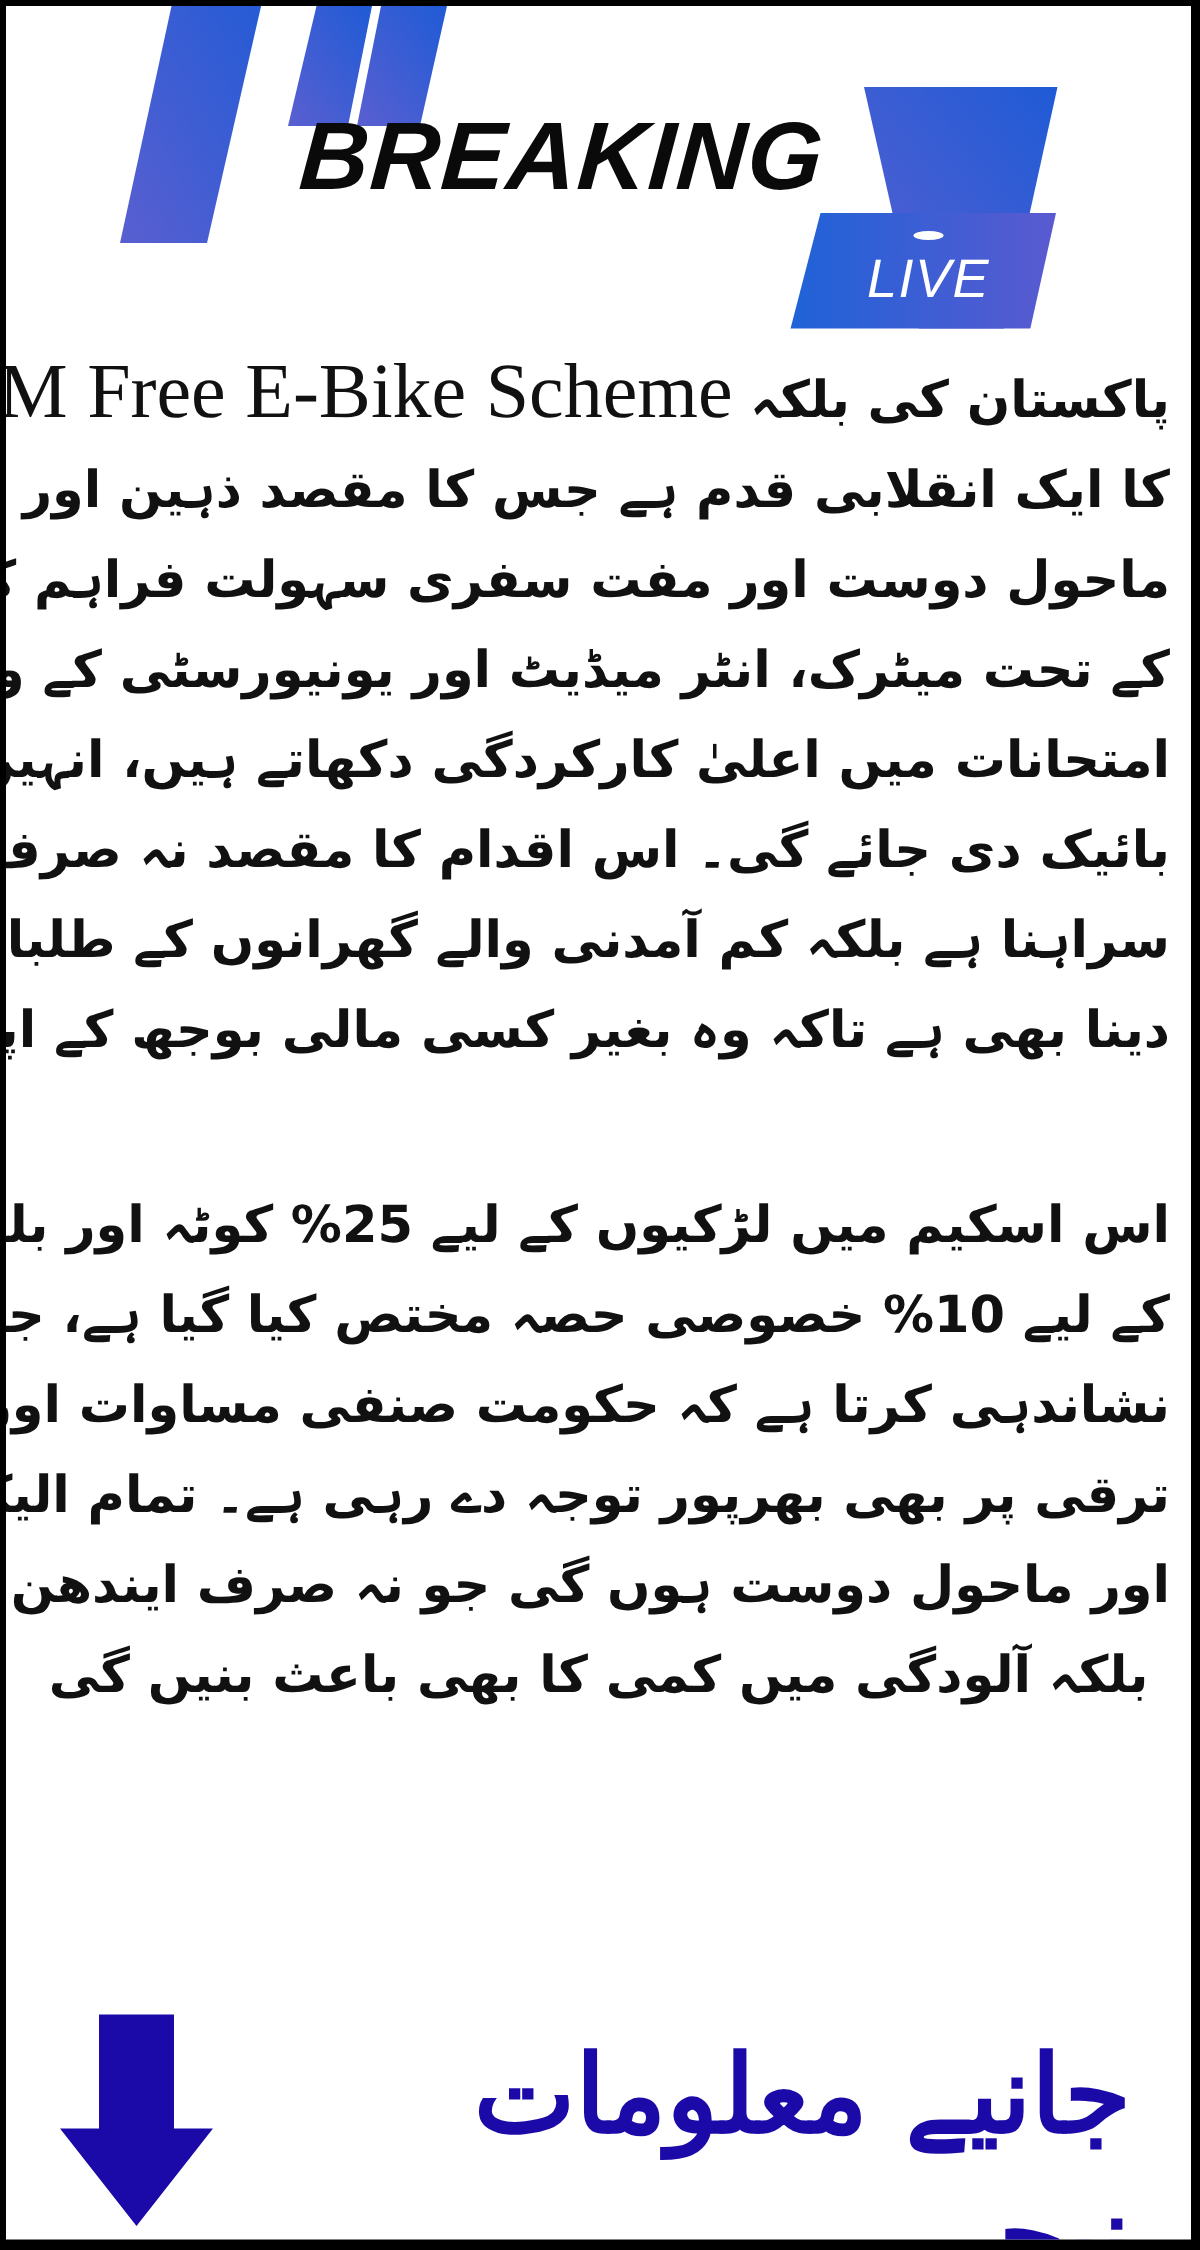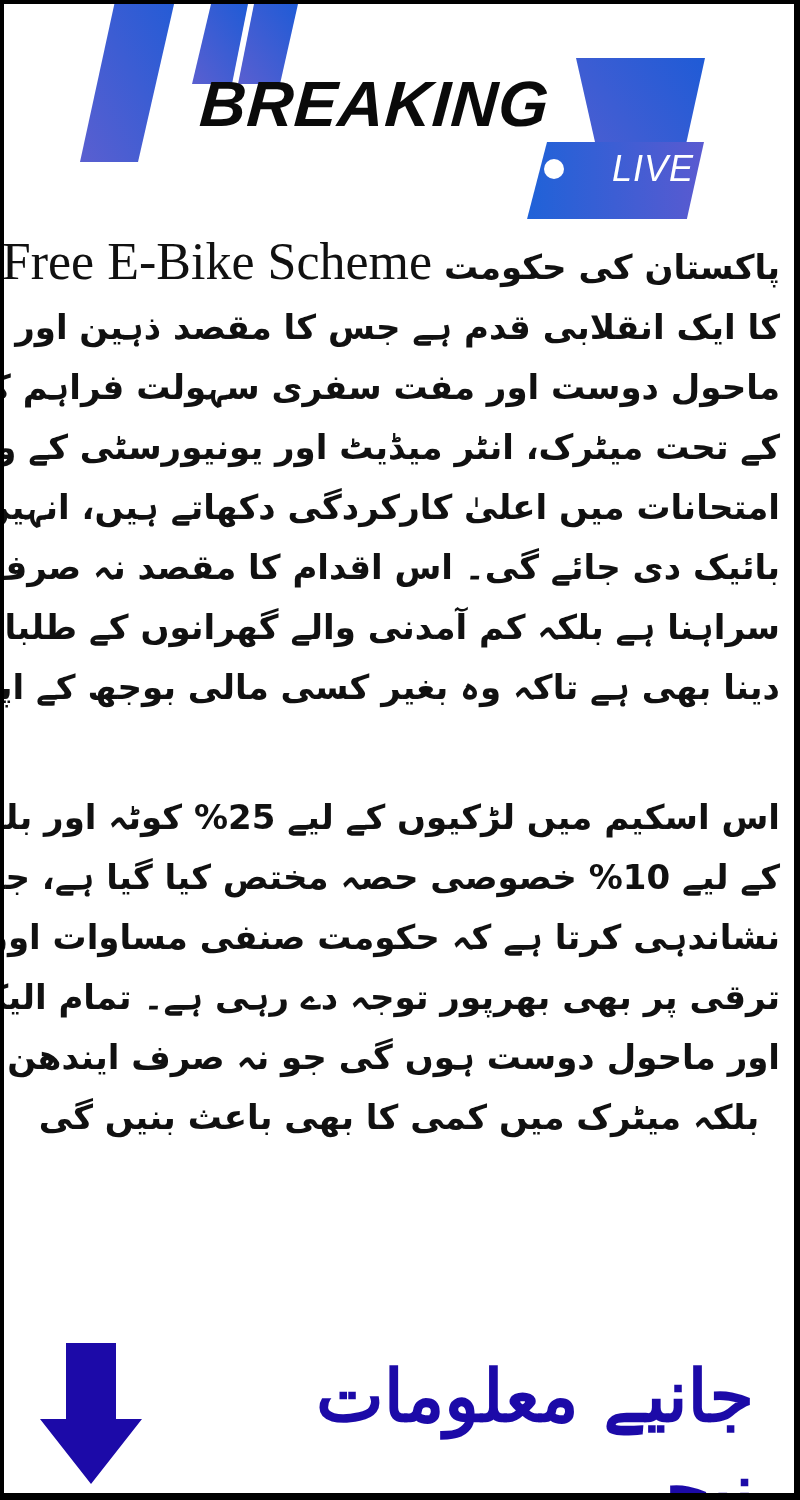--- a/index.html
+++ b/index.html
@@ -12,22 +12,22 @@
     .banner { position: absolute; left: 0; top: 0; width: 790px; height: 215px; }
     .banner svg { position: absolute; left: 0; top: 0; }
     .breaking-text {
       position: absolute; left: 196px; top: 68px;
       font-family: "Liberation Sans", sans-serif; font-weight: 700;
       font-size: 64px; letter-spacing: 1px; color: #0a0a0a;
       font-style: italic; transform: skewX(-4deg);
       line-height: 1;
     }
     .live-badge {
-      position: absolute; left: 540px; top: 140px; width: 150px; height: 50px;
-      display: flex; align-items: center; justify-content: space-between; gap: 8px;
+      position: absolute; left: 540px; top: 150px; width: 150px; height: 50px;
+      display: flex; align-items: center; justify-content: space-between; gap: 8px; flex-direction: column;
     }
     .live-dot { width: 20px; height: 20px; border-radius: 50%; background: #fff; display: inline-block; }
     .live-text {
       font-family: "Liberation Sans", sans-serif; font-size: 36px; color: #fff;
       font-style: italic; letter-spacing: 1px; line-height: 1;
     }
     
     .article {
       position: absolute; left: 14px; top: 228px; width: 762px;
       direction: rtl; text-align: center;
@@ -80,38 +80,38 @@
     <div class="breaking-text">BREAKING</div>
     <div class="live-badge">
       <span class="live-dot"></span>
       <span class="live-text">LIVE</span>
     </div>
   </div>
 
   <div class="article">
     <div class="para para-1">
       <span class="line">
-        <span>پاکستان کی حکومت</span>
+        <span>پاکستان کی بلکہ</span>
         <span class="latin">PM Free E-Bike Scheme</span>
       </span>
       <span class="line">کا ایک انقلابی قدم ہے جس کا مقصد ذہین اور محنتی طلباء کو جدید،</span>
       <span class="line">ماحول دوست اور مفت سفری سہولت فراہم کرنا ہے۔ اس اسکیم</span>
       <span class="line">کے تحت میٹرک، انٹر میڈیٹ اور یونیورسٹی کے وہ طلباء جو</span>
       <span class="line">امتحانات میں اعلیٰ کارکردگی دکھاتے ہیں، انہیں مفت الیکٹرک</span>
       <span class="line">بائیک دی جائے گی۔ اس اقدام کا مقصد نہ صرف تعلیمی محنت کو</span>
       <span class="line">سراہنا ہے بلکہ کم آمدنی والے گھرانوں کے طلباء کو سفری سہولیات</span>
       <span class="line">دینا بھی ہے تاکہ وہ بغیر کسی مالی بوجھ کے اپنی تعلیم جاری رکھ سکیں۔</span>
     </div>
     <div class="para para-2">
       <span class="line">اس اسکیم میں لڑکیوں کے لیے 25% کوٹہ اور بلوچستان کے طلباء</span>
       <span class="line">کے لیے 10% خصوصی حصہ مختص کیا گیا ہے، جو اس بات کی</span>
       <span class="line">نشاندہی کرتا ہے کہ حکومت صنفی مساوات اور پسماندہ علاقوں کی</span>
       <span class="line">ترقی پر بھی بھرپور توجہ دے رہی ہے۔ تمام الیکٹرک بائیکس جدید</span>
       <span class="line">اور ماحول دوست ہوں گی جو نہ صرف ایندھن کی بچت کریں گی</span>
-      <span class="line">بلکہ میٹرک میں کمی کا بھی باعث بنیں گی</span>
+      <span class="line">بلکہ آلودگی میں کمی کا بھی باعث بنیں گی</span>
     </div>
   </div>
 
   <div class="cta">
     <svg class="cta-arrow" width="150" height="150" viewBox="0 0 150 150">
       <polygon points="26,4 76,4 76,80 102,80 51,145 0,80 26,80" fill="#1c0aa8" transform="translate(22,0)"></polygon>
     </svg>
     <div class="cta-text">جانیے معلومات نیچے</div>
   </div>
 

